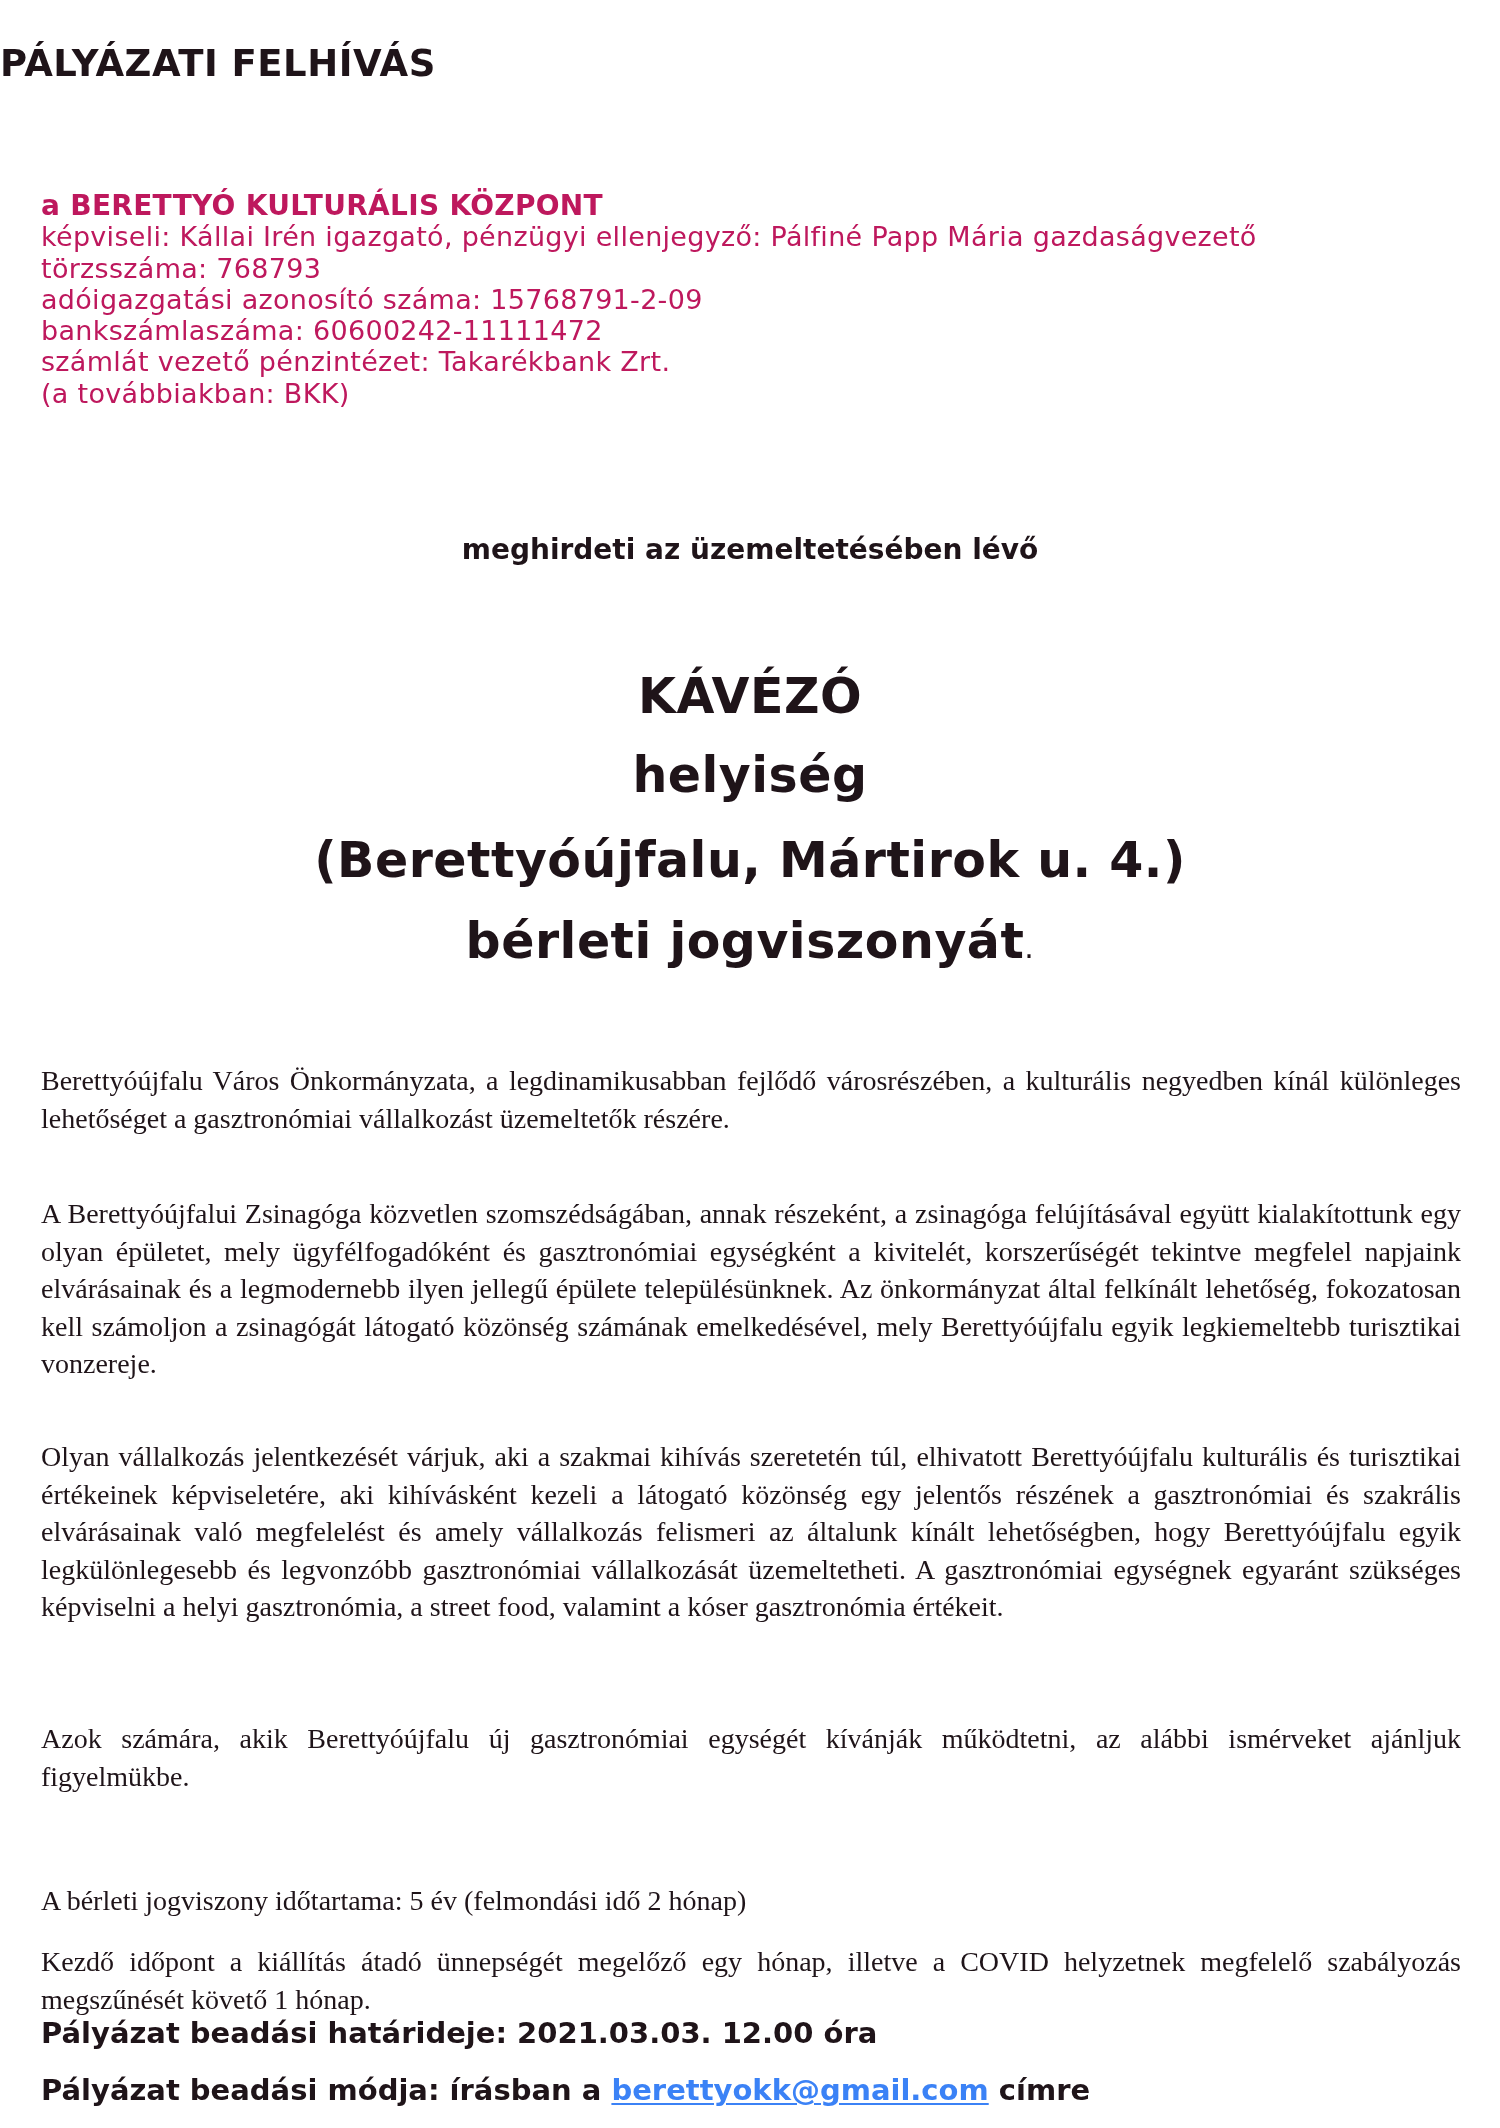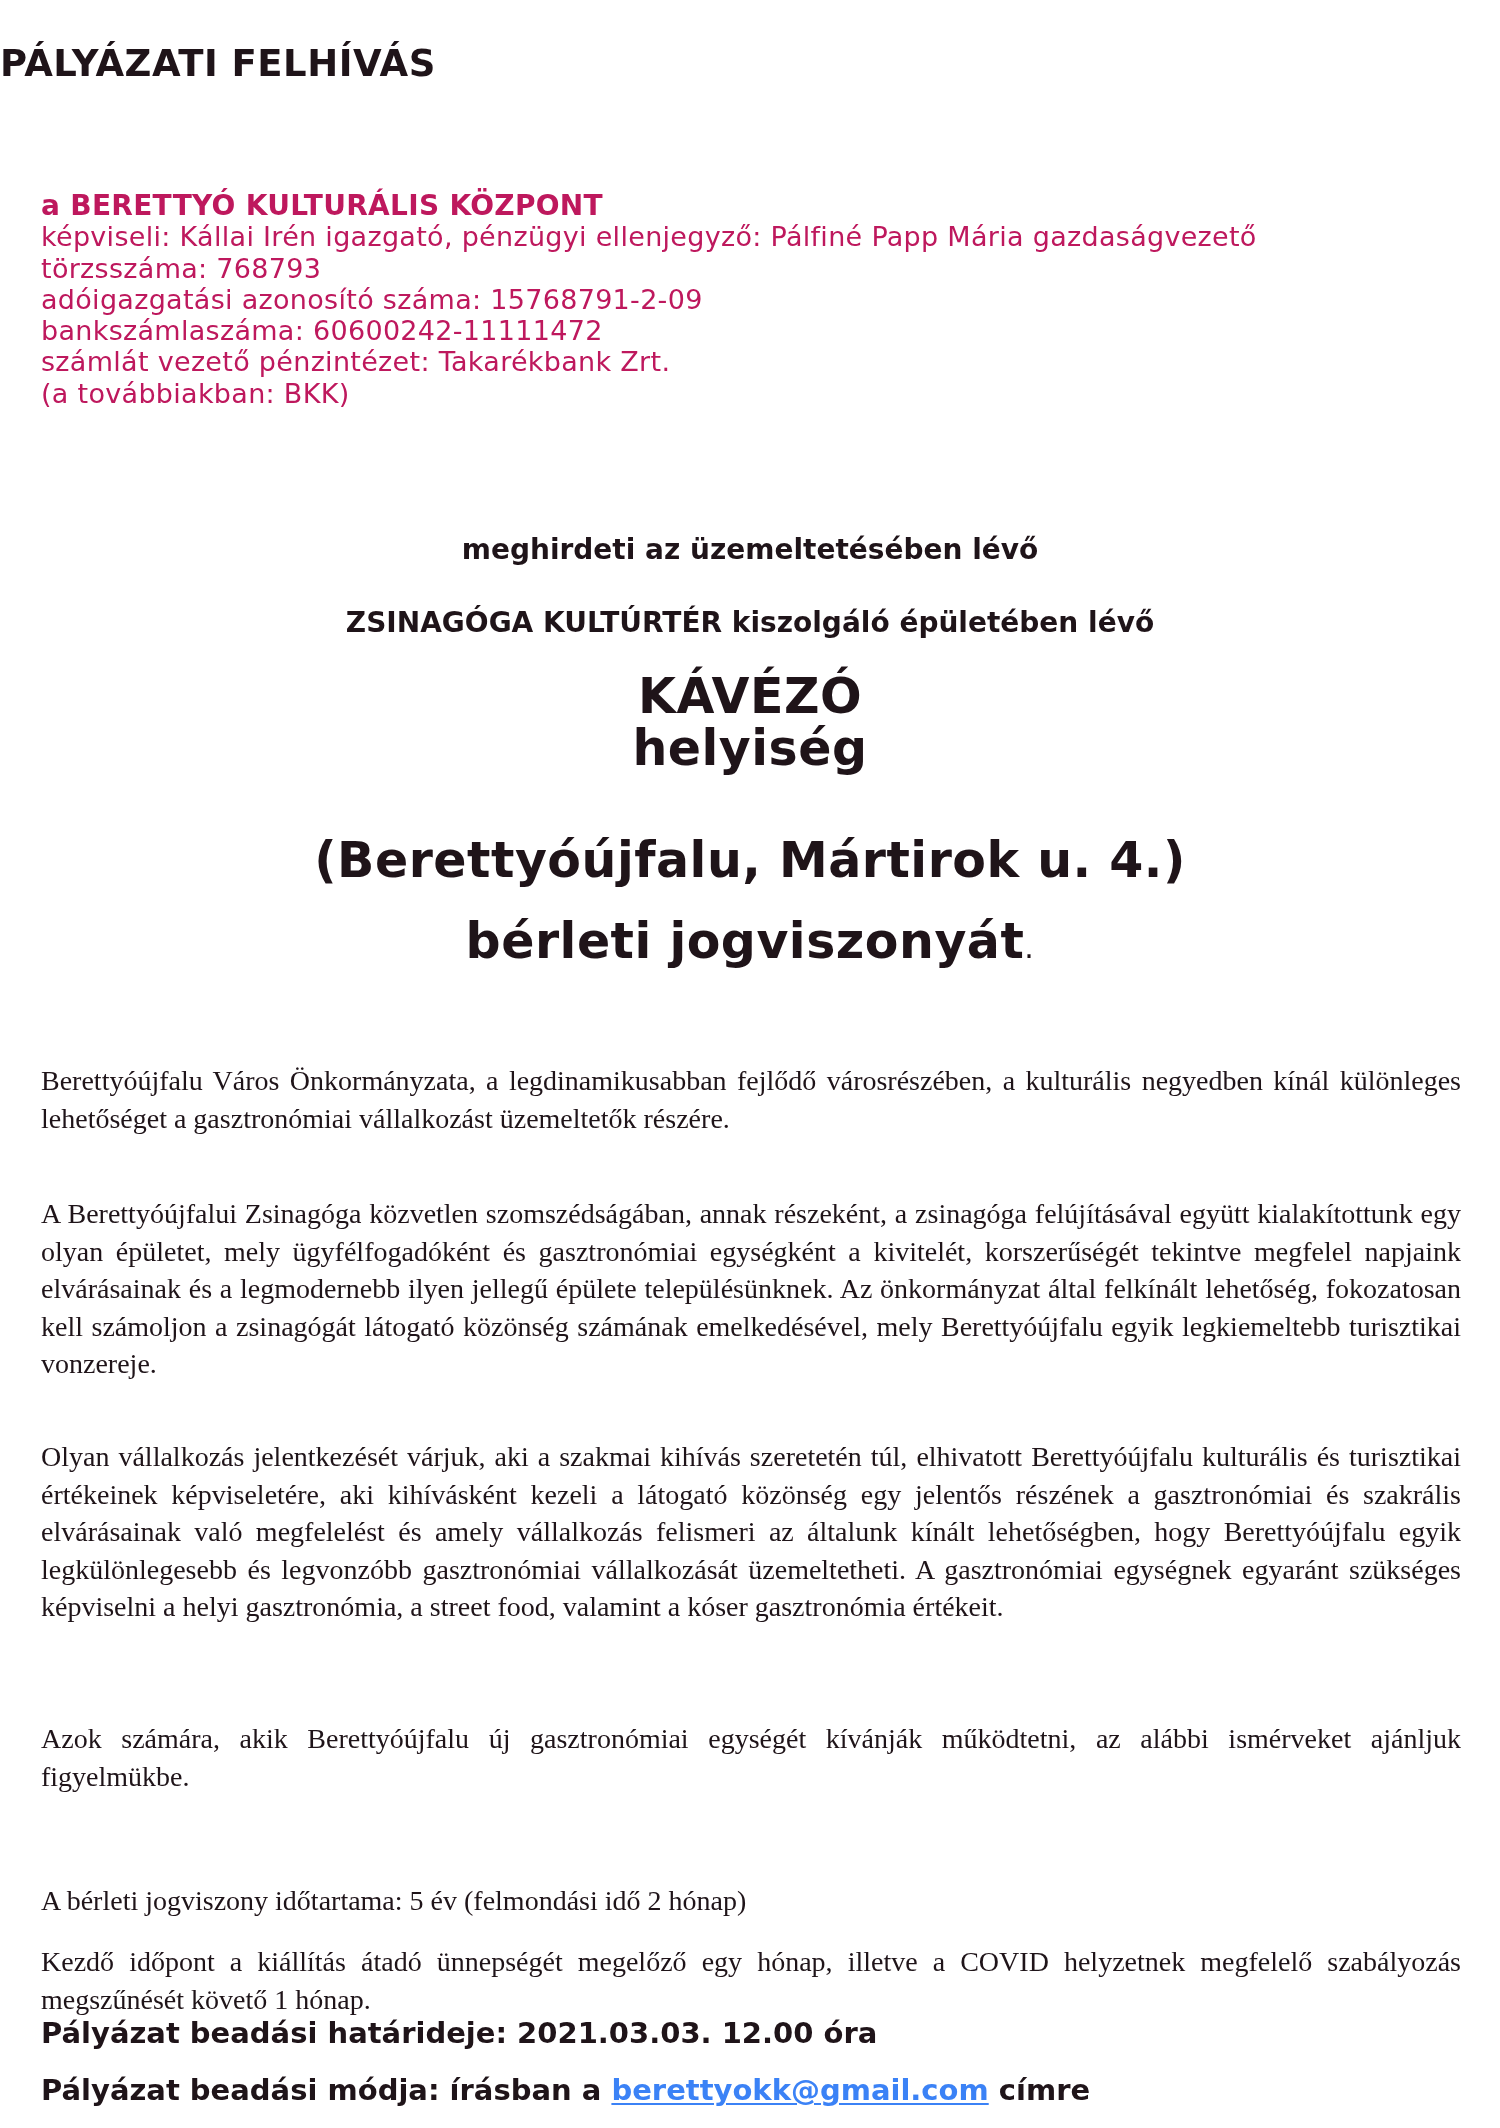--- a/index.html
+++ b/index.html
@@ -65,21 +65,21 @@
     }
     .venue {
       top: 606px;
       font-size: 28px;
     }
     .big {
       font-size: 49px;
       letter-spacing: 0.5px;
     }
     .big1 { top: 668px; }
-    .big2 { top: 720px; }
+    .big2 { top: 747px; }
     .big3 { top: 832px; }
     .big4 { top: 913px; }
     .big .period {
       font-weight: normal;
       font-size: 30px;
     }
     .body-text {
       position: absolute;
       left: 41px;
       width: 1420px;
@@ -129,21 +129,20 @@
     <div class="org-name">a BERETTYÓ KULTURÁLIS KÖZPONT</div>
     <div class="org-line">képviseli: Kállai Irén igazgató, pénzügyi ellenjegyző: Pálfiné Papp Mária gazdaságvezető</div>
     <div class="org-line">törzsszáma: 768793</div>
     <div class="org-line">adóigazgatási azonosító száma: 15768791-2-09</div>
     <div class="org-line">bankszámlaszáma: 60600242-11111472</div>
     <div class="org-line">számlát vezető pénzintézet: Takarékbank Zrt.</div>
     <div class="org-line">(a továbbiakban: BKK)</div>
   </div>
 
   <div class="center-line announce">meghirdeti az üzemeltetésében lévő</div>
-  <div class="center-line venue">ZSINAGÓGA KULTÚRTÉR kiszolgáló épületében lévő</div>
 
   <div class="center-line big big1">KÁVÉZÓ</div>
   <div class="center-line big big2">helyiség</div>
   <div class="center-line big big3">(Berettyóújfalu, Mártirok u. 4.)</div>
   <div class="center-line big big4"><span>bérleti jogviszonyát</span><span class="period">.</span></div>
 
   <div class="body-text p1" style="text-align-last: left;">
     <p>Berettyóújfalu Város Önkormányzata, a legdinamikusabban fejlődő városrészében, a kulturális negyedben kínál különleges lehetőséget a gasztronómiai vállalkozást üzemeltetők részére.</p>
   </div>
   <div class="body-text p2" style="text-align-last: left;">

